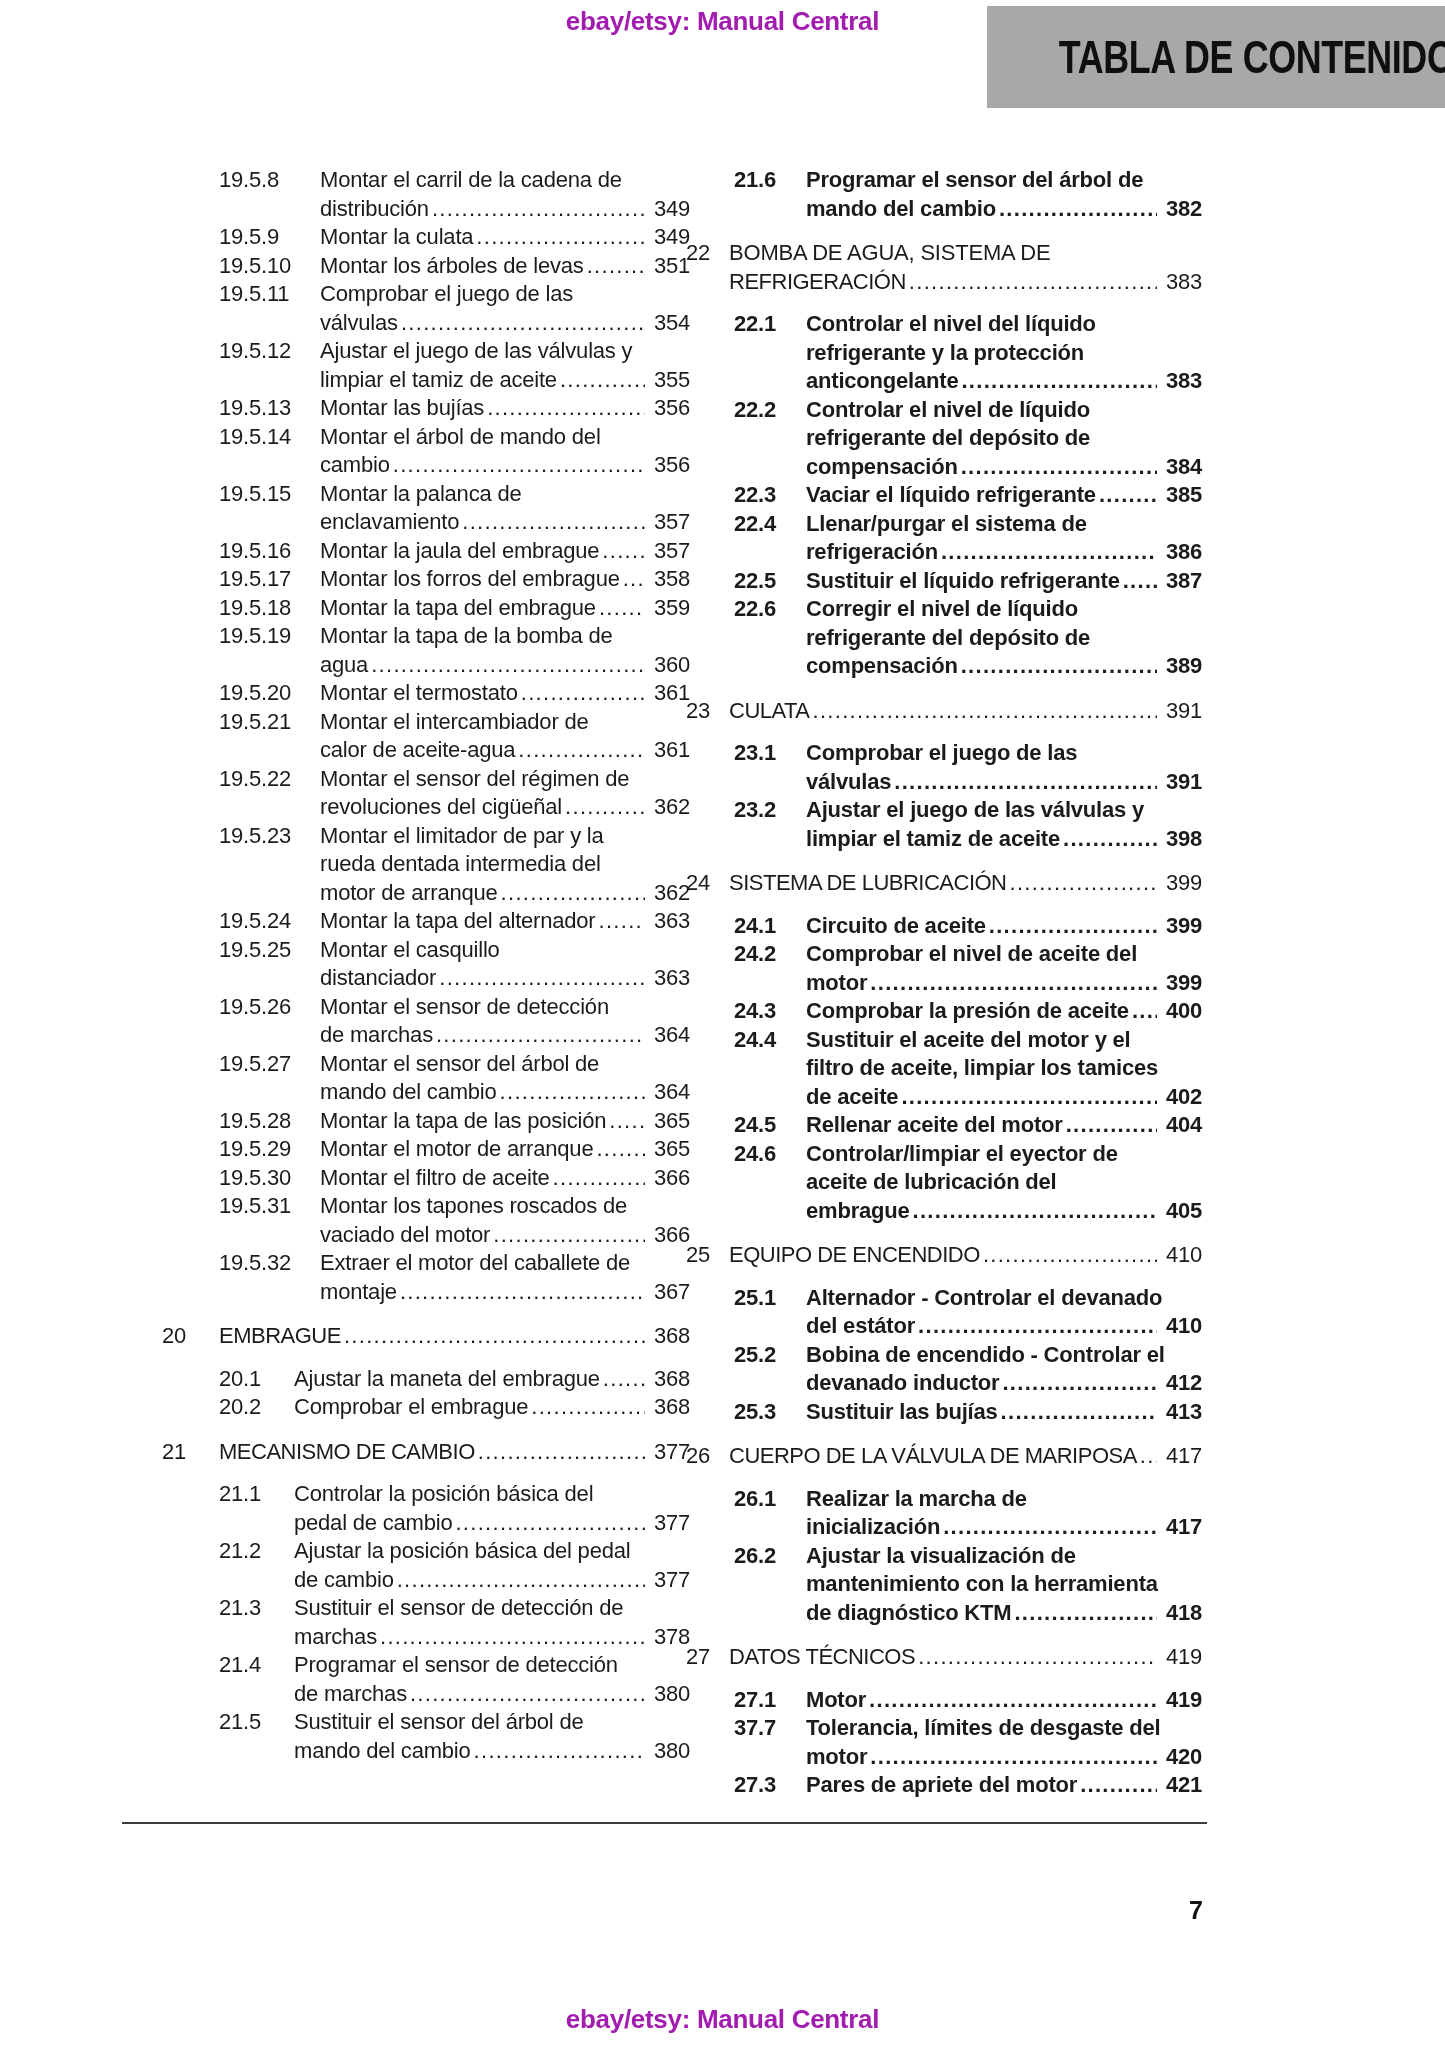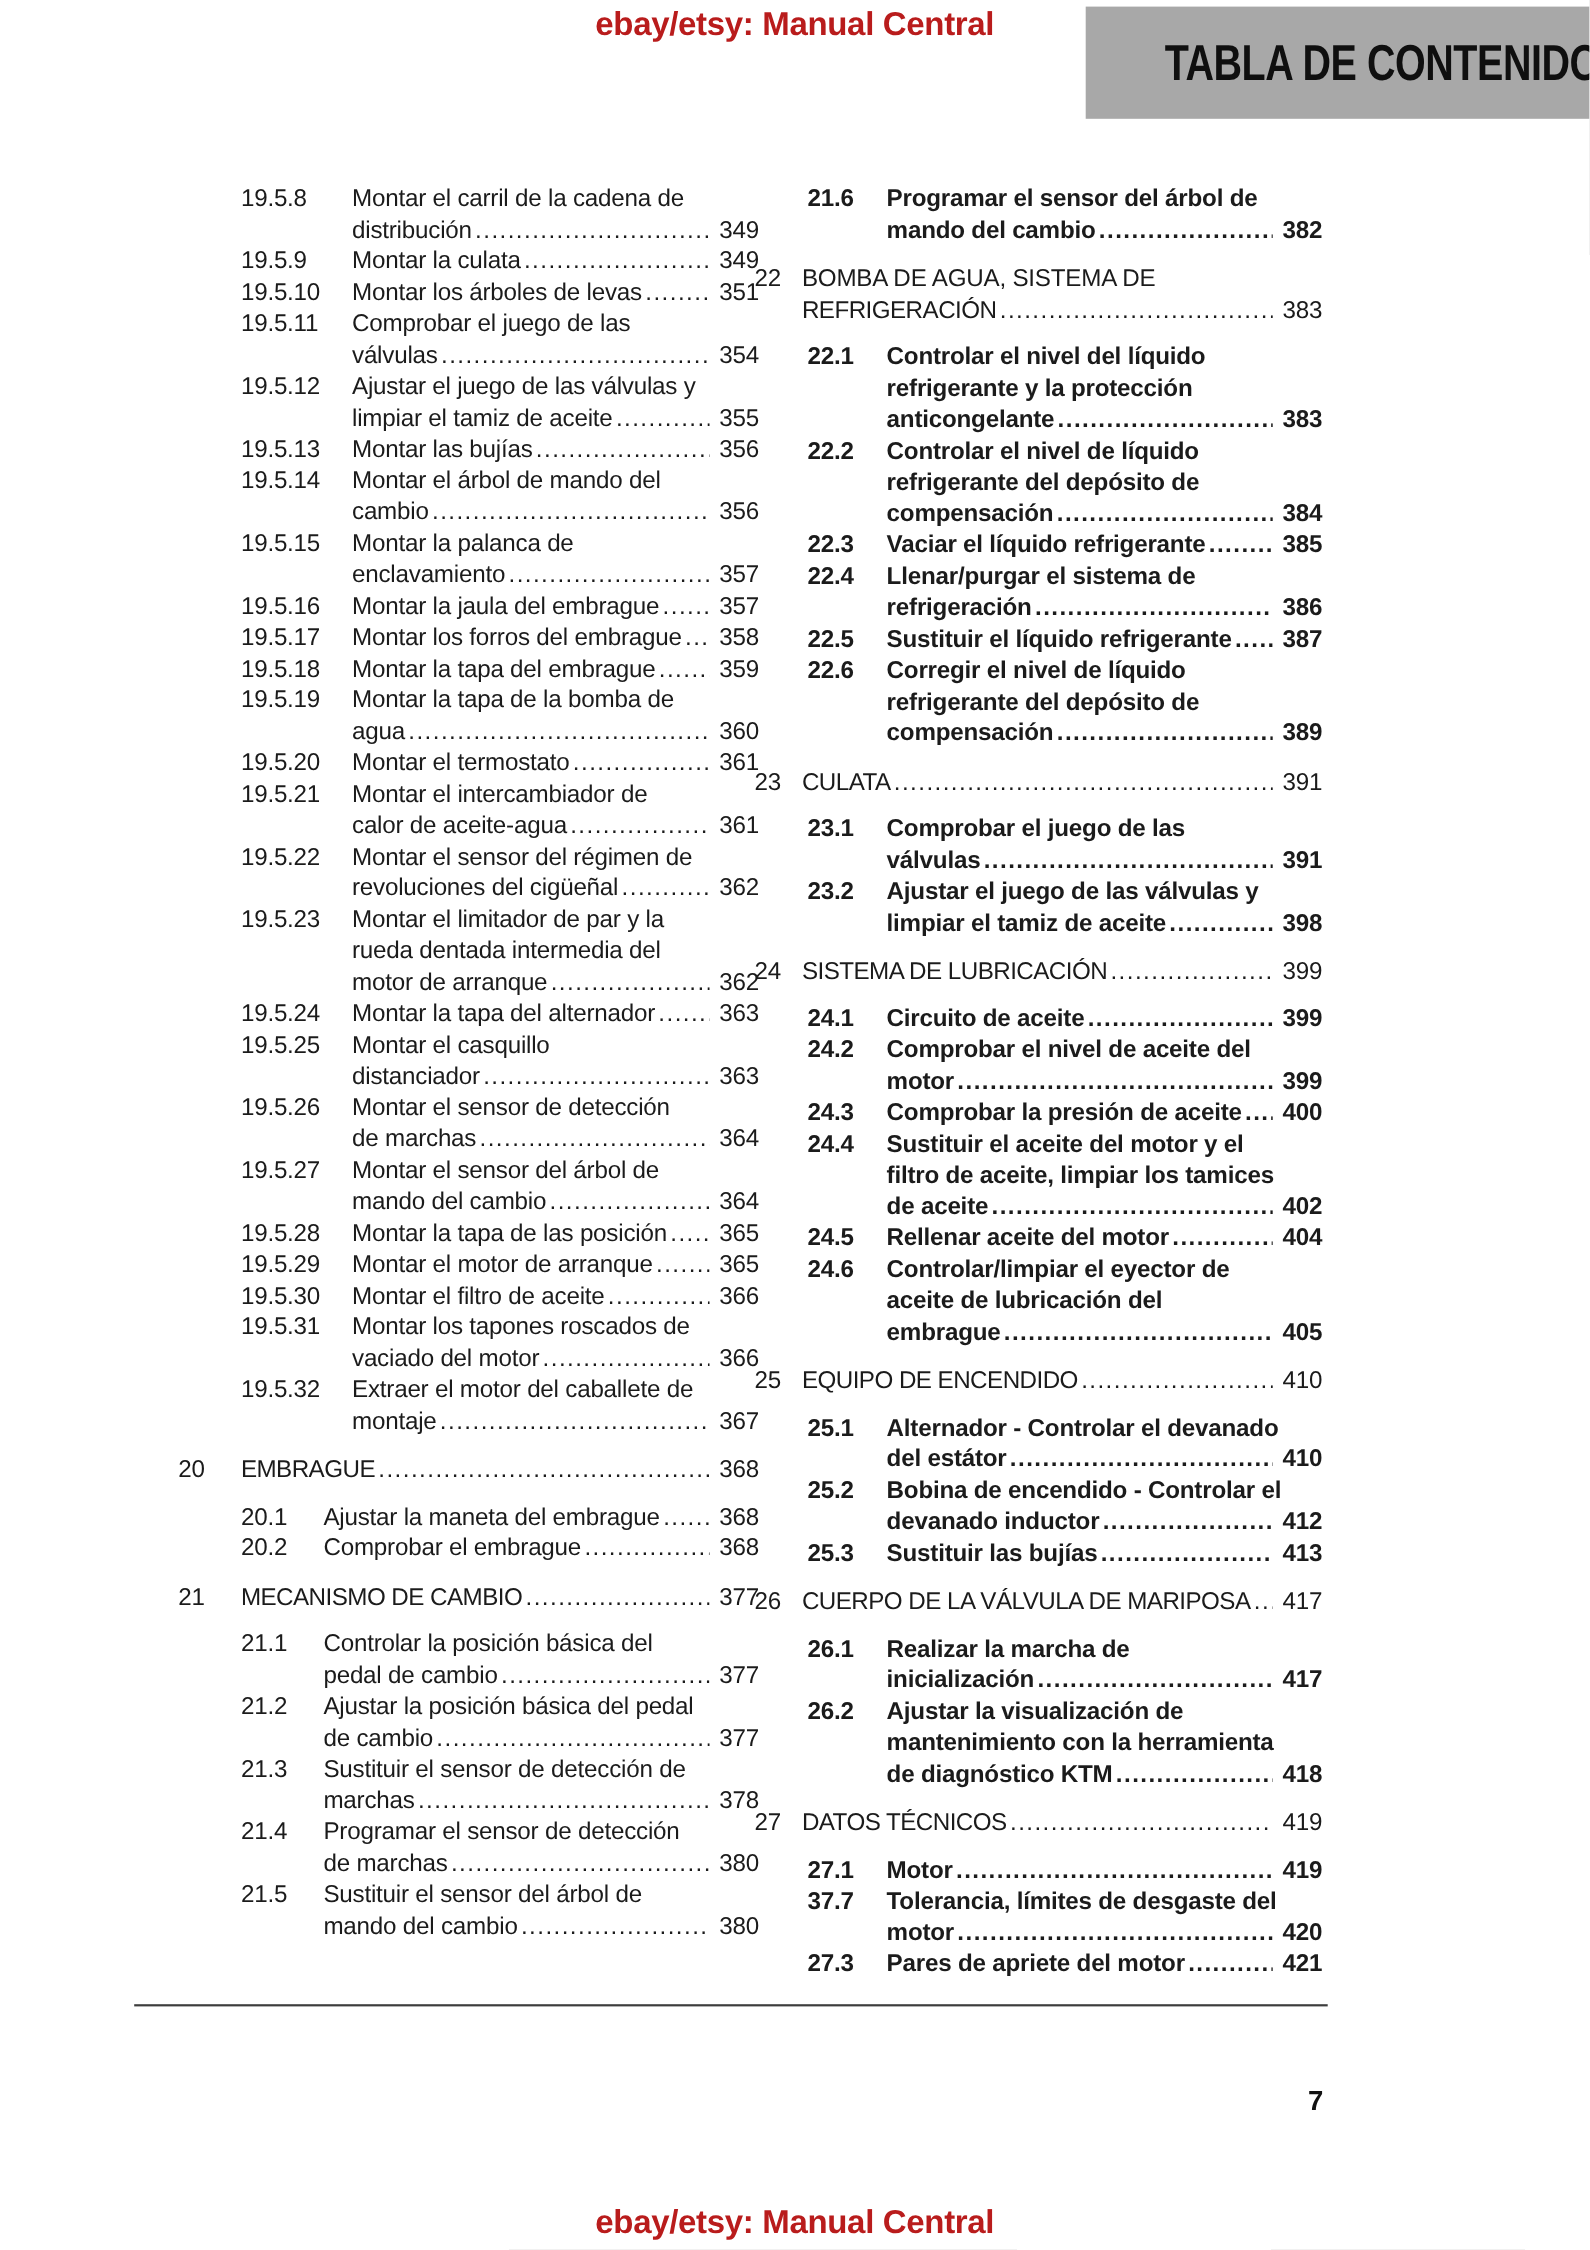--- a/index.html
+++ b/index.html
@@ -8,21 +8,21 @@
     width:1445px;height:2045px;
     background:#ffffff;
     overflow:hidden;
     font-family:"Liberation Sans","DejaVu Sans",sans-serif;
     color:#1b1b1b;
   }
   
   .watermark{
     position:absolute;left:0;width:100%;
     text-align:center;
-    font-size:30px;font-weight:600;color:#b91c1c;
+    font-size:26px;font-weight:600;color:#a21caf;
     letter-spacing:-0.3px;
   }
   .watermark.top{top:6px;}
   .watermark.bottom{top:2004px;}
   
   .banner{
     position:absolute;left:987px;top:6px;width:539px;height:102px;
     background:#a8a8a8;
     display:flex;align-items:center;justify-content:center;
   }

